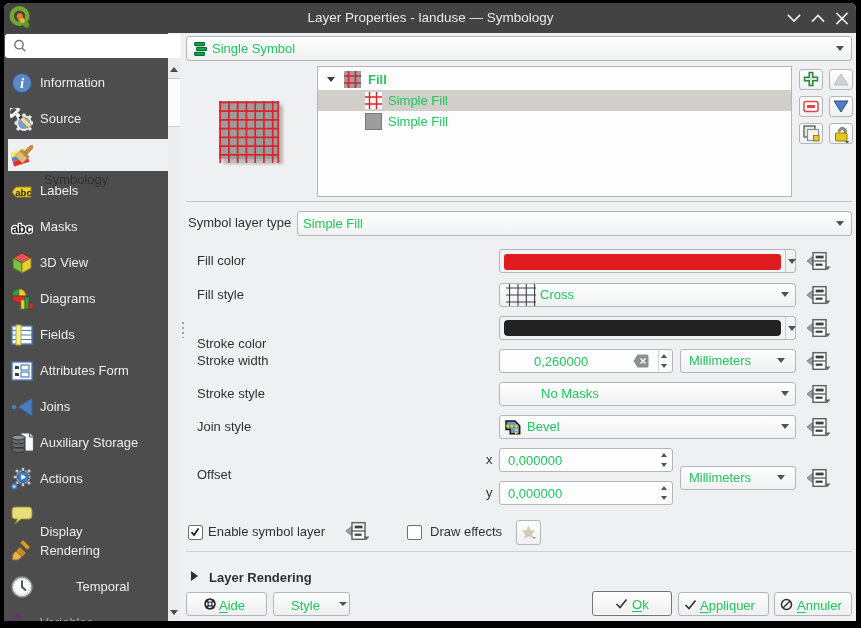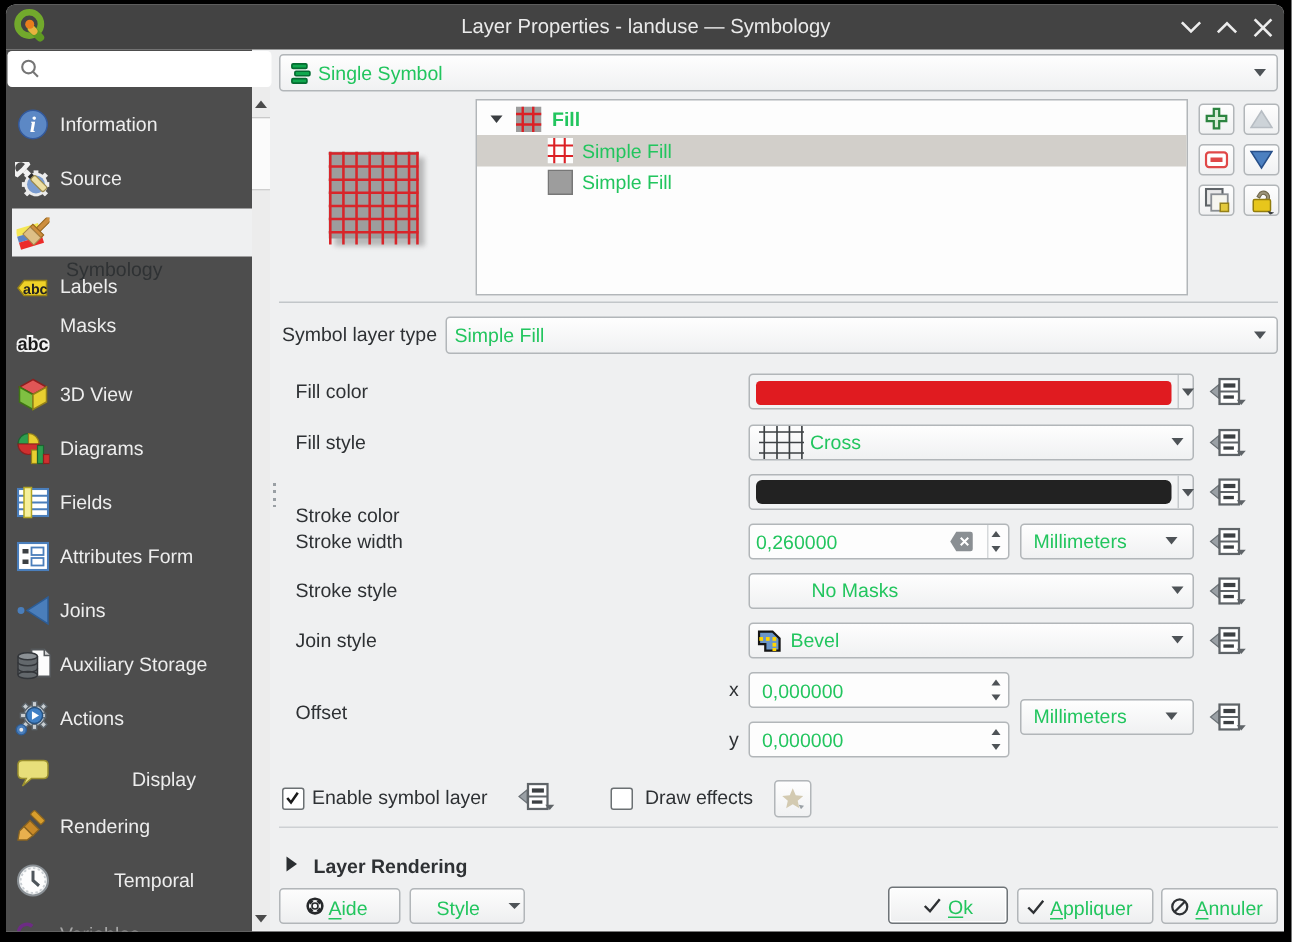--- a/index.html
+++ b/index.html
@@ -101,21 +101,21 @@
 
 <svg class="abs" style="left:11px;top:181px" width="22" height="22" viewBox="0 0 22 22">
   <path d="M5 6 H20 V16 H5 L1 11 Z" fill="#efd227" stroke="#9a8415" stroke-width="1"></path>
   <text x="12.5" y="15" font-size="9.5" font-weight="bold" fill="#222" text-anchor="middle">abc</text>
 </svg>
 <div class="sbitem" style="top:183px;">Labels</div>
 
 <svg class="abs" style="left:11px;top:217px" width="22" height="22" viewBox="0 0 22 22">
   <text x="11" y="16" font-size="12" font-weight="bold" fill="#1a1a1a" stroke="#f2f2f2" stroke-width="2.6" paint-order="stroke" text-anchor="middle">abc</text>
 </svg>
-<div class="sbitem" style="top:209px;">Masks</div>
+<div class="sbitem" style="top:219px;">Masks</div>
 
 <svg class="abs" style="left:11px;top:252px" width="22" height="22" viewBox="0 0 22 22">
   <path d="M11 1 L20 6 L11 11 L2 6 Z" fill="#e05656" stroke="#8d1f1f" stroke-width="1"></path>
   <path d="M2 6 L11 11 L11 21 L2 16 Z" fill="#7fc042" stroke="#3f7414" stroke-width="1"></path>
   <path d="M20 6 L11 11 L11 21 L20 16 Z" fill="#e8cf30" stroke="#94801a" stroke-width="1"></path>
 </svg>
 <div class="sbitem" style="top:255px;">3D View</div>
 
 <svg class="abs" style="left:11px;top:288px" width="22" height="22" viewBox="0 0 22 22">
   <path d="M8 1 A7 7 0 0 0 1 8 L8 8 Z" fill="#2e9e4e" stroke="#1c6330" stroke-width="0.8"></path>
@@ -179,21 +179,21 @@
   <circle cx="13" cy="10" r="5.4" fill="#3f7fc4" stroke="#28527f" stroke-width="1"></circle>
   <path d="M11.3 7.2 L16 10 L11.3 12.8 Z" fill="#fff"></path>
   <circle cx="4.2" cy="19.5" r="3.4" fill="#4a7ebb" stroke="#2d5d96" stroke-width="0.9"></circle>
   <circle cx="4.2" cy="19.5" r="1.3" fill="#e8e8e8"></circle>
 </svg>
 <div class="sbitem" style="top:471px;">Actions</div>
 
 <svg class="abs" style="left:11px;top:504px" width="22" height="22" viewBox="0 0 22 22">
   <path d="M4 3 H18 Q21 3 21 6 V12 Q21 15 18 15 H10 L4 20 L6.5 15 H4 Q1 15 1 12 V6 Q1 3 4 3 Z" fill="#e8df7a" stroke="#9a8f2e" stroke-width="1"></path>
 </svg>
-<div class="sbitem" style="top:512px;margin-left:48px;">Display</div>
+<div class="sbitem" style="top:524px;">Display</div>
 
 <svg class="abs" style="left:11px;top:540px" width="22" height="22" viewBox="0 0 22 22">
   <rect x="12" y="0" width="10" height="4" rx="1" transform="rotate(45 12 0)" fill="#d89e2c" stroke="#8a6420" stroke-width="0.8"></rect>
   <path d="M5 11 L11 17 L7 20 L1 20 L2 14 Z" fill="#e8b04e" stroke="#8a6420" stroke-width="0.9"></path>
   <path d="M5 11 L9 7 L15 13 L11 17 Z" fill="#c98a28" stroke="#8a6420" stroke-width="0.9"></path>
 </svg>
 <div class="sbitem" style="top:543px;">Rendering</div>
 
 <svg class="abs" style="left:11px;top:576px" width="22" height="22" viewBox="0 0 22 22">
   <circle cx="11" cy="11" r="10" fill="#eef0f1" stroke="#898f94" stroke-width="1.4"></circle>
@@ -331,21 +331,21 @@
 <div class="combo" style="left:499px;top:316px;width:297px;height:24px;background:#f2f3f4;"></div>
 <div class="abs" style="left:504px;top:320px;width:277px;height:16px;background:#222222;border-radius:4px;"></div>
 <div class="abs" style="left:785px;top:317px;width:1px;height:22px;background:#c5c9cc;"></div>
 <div class="arr" style="left:788px;top:326px;border-left-width:4px;border-right-width:4px;"></div>
 <svg class="abs dd" style="left:805px;top:318px" width="26" height="20" viewBox="0 0 26 20">
       <use href="#ddicon"></use>
     </svg>
 
 <div class="lbl" style="left:197px;top:353px;">Stroke width</div>
 <div class="combo white" style="left:499px;top:349px;width:174px;height:24px;"></div>
-<div class="ctext" style="left:504px;top:354px;">0,260000</div>
+<div class="ctext" style="left:534px;top:354px;">0,260000</div>
 <svg class="abs" style="left:633px;top:354px" width="16" height="14" viewBox="0 0 16 14">
   <path d="M4.5 0.5 H14 Q15.5 0.5 15.5 2 V12 Q15.5 13.5 14 13.5 H4.5 L0.5 7 Z" fill="#8a8f93"></path>
   <path d="M7.5 4.5 L12.5 9.5 M12.5 4.5 L7.5 9.5" stroke="#fff" stroke-width="1.4"></path>
 </svg>
 <div class="abs" style="left:658px;top:350px;width:1px;height:22px;background:#d6d9db;"></div>
 <div class="sparr" style="left:661px;top:354px;border-bottom:4.5px solid #4e5357;"></div>
 <div class="sparr" style="left:661px;top:364px;border-top:4.5px solid #4e5357;"></div>
 <div class="combo" style="left:680px;top:349px;width:116px;height:24px;"></div>
 <div class="ctext" style="left:689px;top:353px;">Millimeters</div>
 <div class="arr" style="left:777px;top:358px;"></div>

